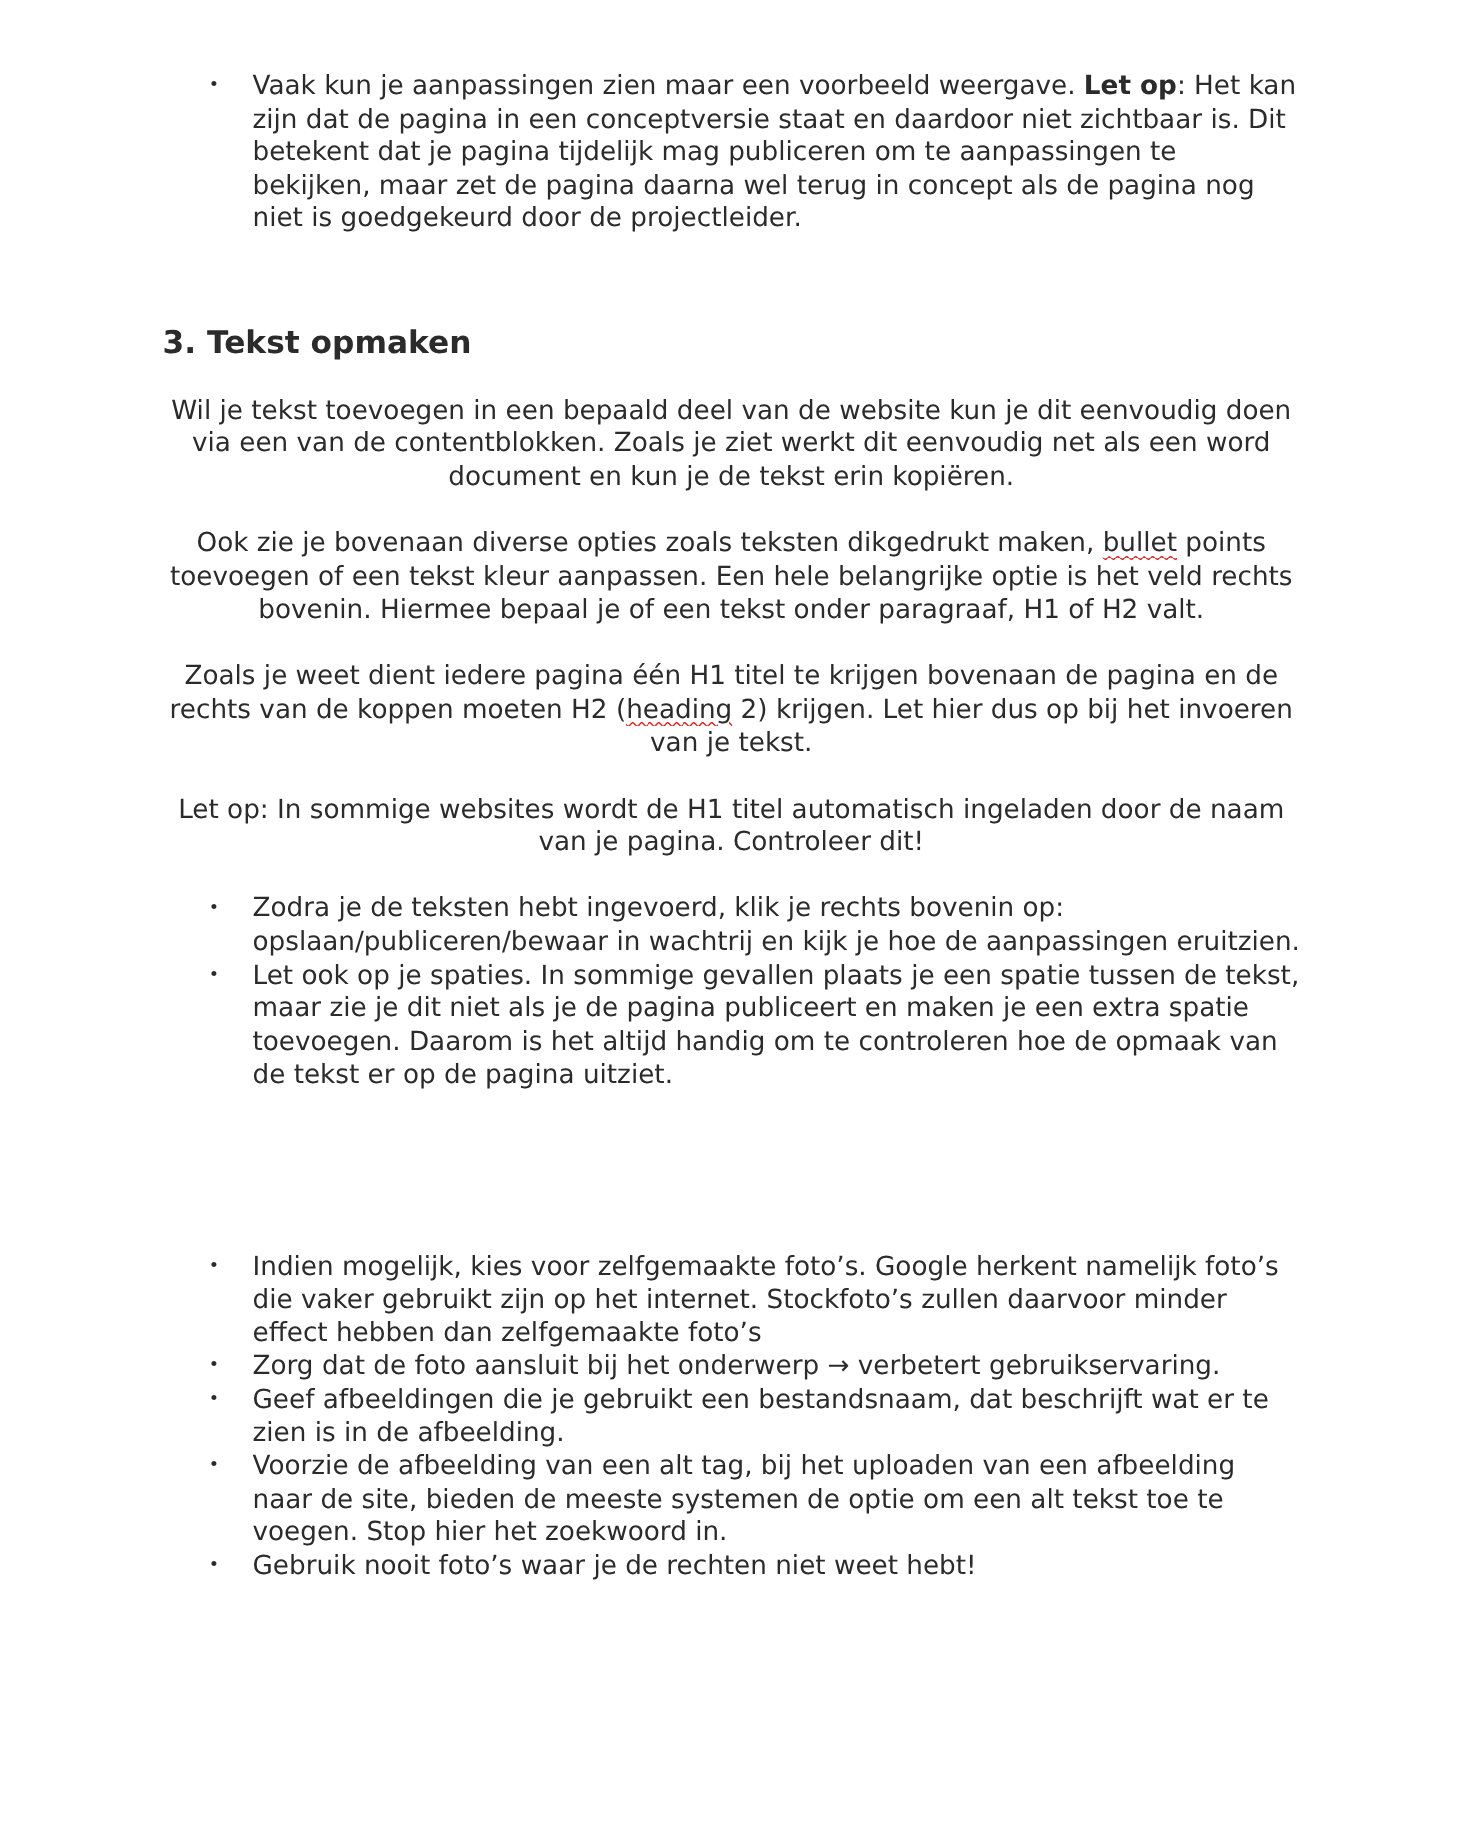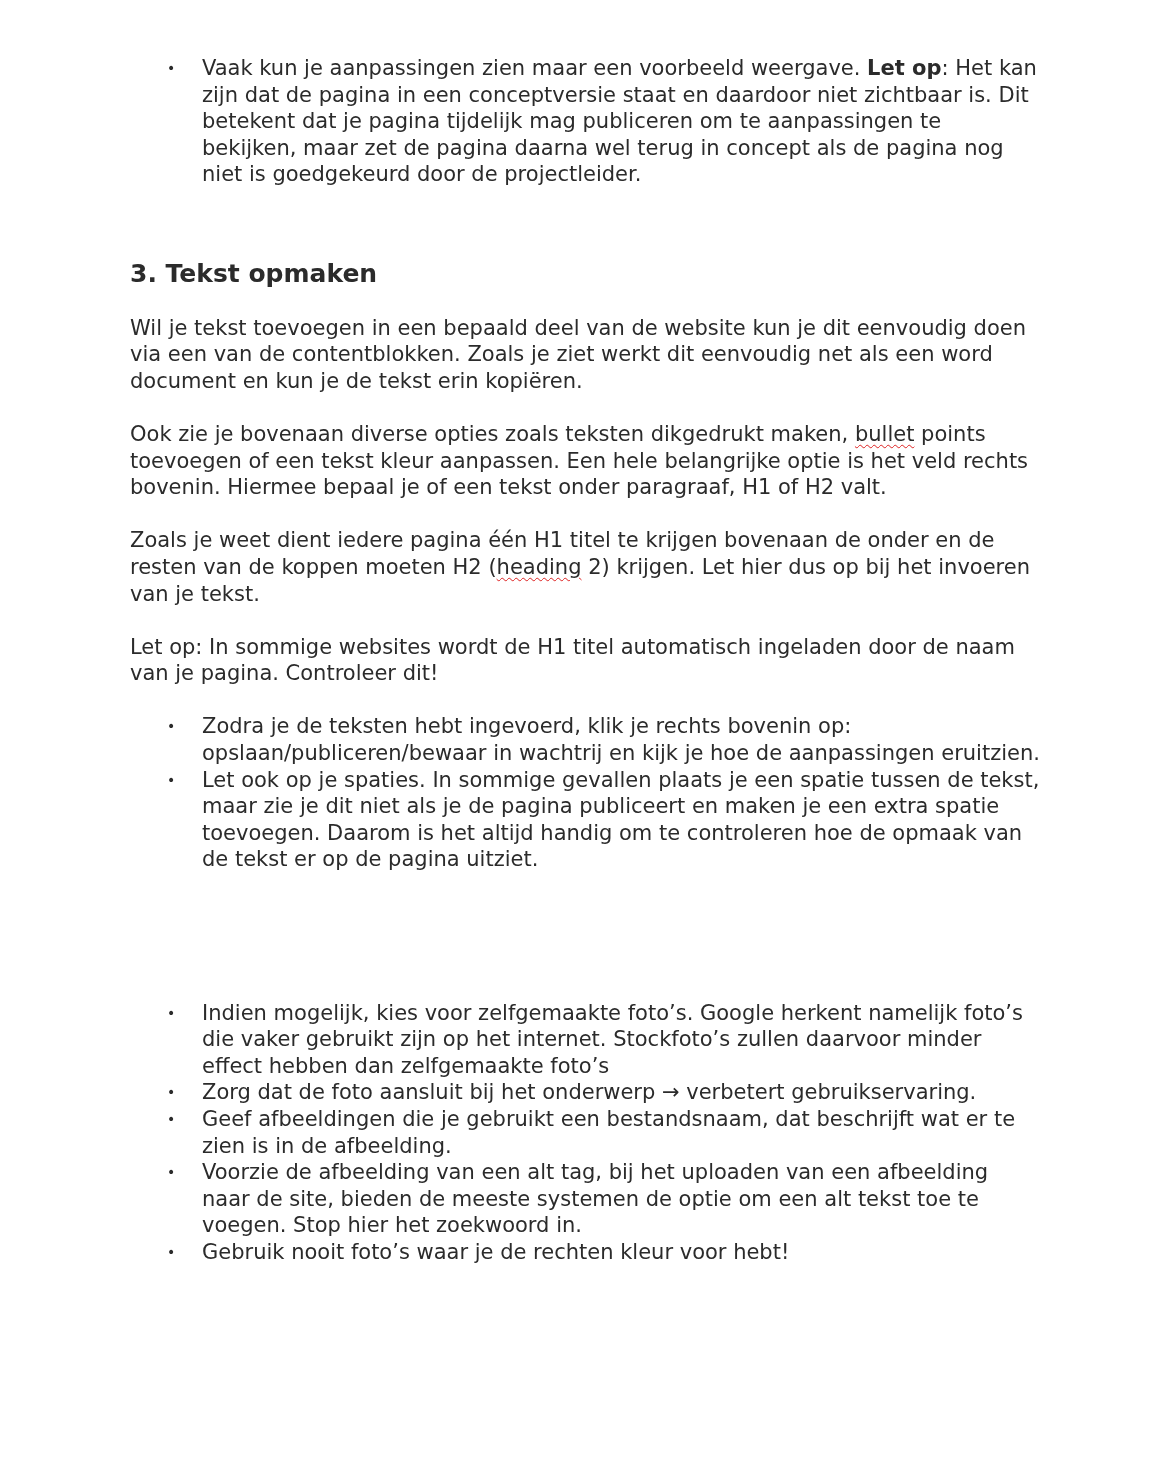--- a/index.html
+++ b/index.html
@@ -13,21 +13,21 @@
       line-height: 26.6px;
       position: relative;
     }
     .page { position: absolute; left: 130px; top: 55px; width: 910px; }
     ul { margin: 0; padding: 0 0 0 72px; list-style: none; }
     li { position: relative; }
     li .bullet {
       position: absolute; left: -35px; top: 0;
       font-size: 14px; line-height: 26.6px;
     }
-    p { margin: 0; }
+    p { margin: 0; text-align: center; }
     h2 { margin: 0; font-size: 25px; font-weight: bold; line-height: 26.6px; }
     .spell { text-decoration: underline wavy #d22; text-decoration-thickness: 1px; text-underline-offset: 3px; margin-top: 48px; }
     .gap-sm { height: 26.6px; }
     .gap-lg { height: 63px; }
     .gap-h { height: 27px; }
   </style>
 </head>
 <body>
 
 <div class="page">
@@ -41,21 +41,21 @@
 
   <div class="gap-lg"></div>
   <div style="height:10px"></div>
 
   <h2>3. Tekst opmaken</h2>
   <div class="gap-h"></div>
   <p>Wil je tekst toevoegen in een bepaald deel van de website kun je dit eenvoudig doen via een van de contentblokken. Zoals je ziet werkt dit eenvoudig net als een word document en kun je de tekst erin kopiëren.</p>
   <div class="gap-sm"></div>
   <p><span>Ook zie je bovenaan diverse opties zoals teksten dikgedrukt maken, </span><span class="spell">bullet</span><span> points toevoegen of een tekst kleur aanpassen. Een hele belangrijke optie is het veld rechts bovenin. Hiermee bepaal je of een tekst onder paragraaf, H1 of H2 valt.</span></p>
   <div class="gap-sm"></div>
-  <p><span>Zoals je weet dient iedere pagina één H1 titel te krijgen bovenaan de onder en de resten van de koppen moeten H2 (</span><span class="spell">heading</span><span> 2) krijgen. Let hier dus op bij het invoeren van je tekst.</span></p>
+  <p><span>Zoals je weet dient iedere pagina één H1 titel te krijgen bovenaan de pagina en de rechts van de koppen moeten H2 (</span><span class="spell">heading</span><span> 2) krijgen. Let hier dus op bij het invoeren van je tekst.</span></p>
   <div class="gap-sm"></div>
   <p>Let op: In sommige websites wordt de H1 titel automatisch ingeladen door de naam van je pagina. Controleer dit!</p>
   <div class="gap-sm"></div>
 
   <ul>
     <li>
       <span class="bullet">•</span>
       <span>Zodra je de teksten hebt ingevoerd, klik je rechts bovenin op: opslaan/publiceren/bewaar in wachtrij en kijk je hoe de aanpassingen eruitzien.</span>
     </li>
     <li>
@@ -82,17 +82,17 @@
     <li>
       <span class="bullet">•</span>
       <span>Geef afbeeldingen die je gebruikt een bestandsnaam, dat beschrijft wat er te zien is in de afbeelding.</span>
     </li>
     <li>
       <span class="bullet">•</span>
       <span>Voorzie de afbeelding van een alt tag, bij het uploaden van een afbeelding naar de site, bieden de meeste systemen de optie om een alt tekst toe te voegen. Stop hier het zoekwoord in.</span>
     </li>
     <li>
       <span class="bullet">•</span>
-      <span>Gebruik nooit foto’s waar je de rechten kleur voor hebt!</span>
+      <span>Gebruik nooit foto’s waar je de rechten niet weet hebt!</span>
     </li>
   </ul>
 
 </div>
 
 </body></html>

